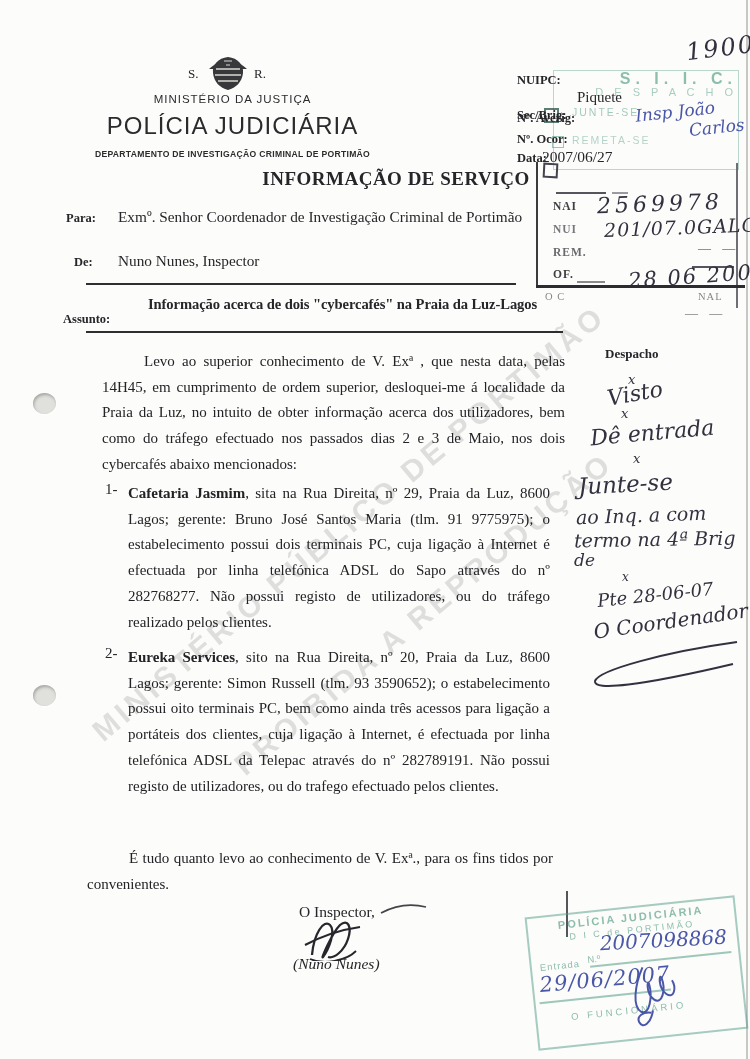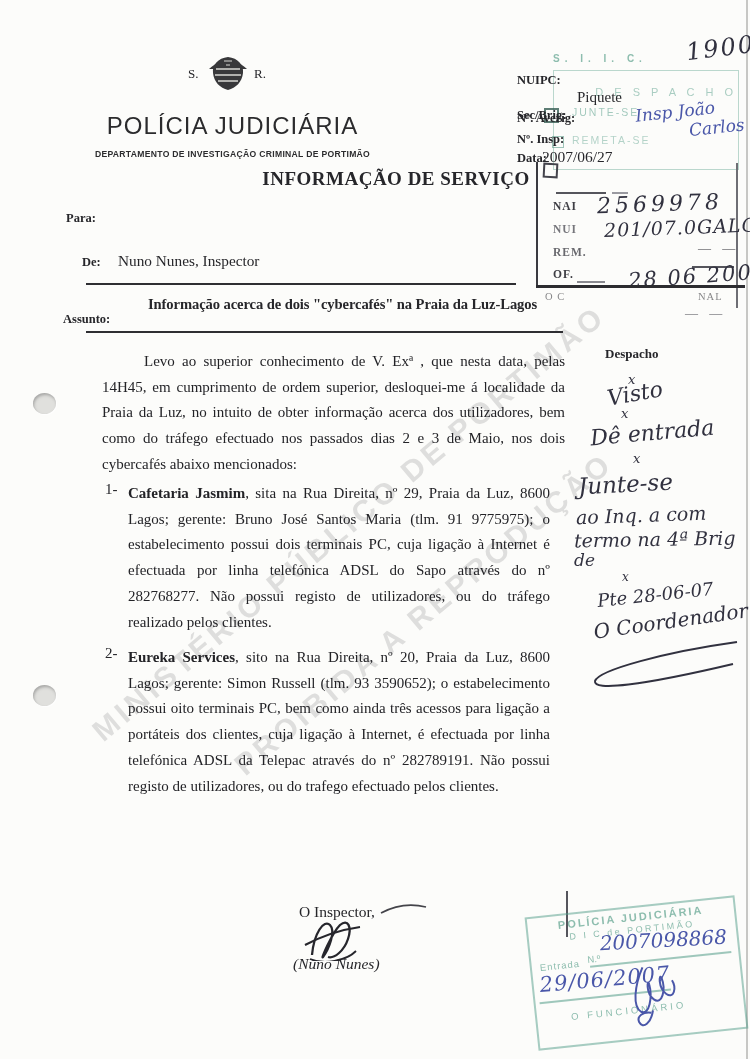--- a/index.html
+++ b/index.html
@@ -48,41 +48,42 @@
     <svg width="46" height="36" viewBox="0 0 46 36">
       <path d="M23,2 C13,3 7,10 8,18 C9,27 15,33 23,35 C31,33 37,27 38,18 C39,10 33,3 23,2 Z" fill="#38383a"></path>
       <path d="M4,14 C8,10 12,8 15,8 L13,14 Z" fill="#38383a"></path>
       <path d="M42,14 C38,10 34,8 31,8 L33,14 Z" fill="#38383a"></path>
       <path d="M11,14 h24 M10,20 h26 M13,26 h20" stroke="#d8d8d4" stroke-width="1.4" fill="none"></path>
       <path d="M19,6 h8 M21,10 h4" stroke="#d8d8d4" stroke-width="1.2" fill="none"></path>
     </svg>
   </div>
   <div class="abs z1" style="left:254px;top:66px;font-size:13px;">R.</div>
 
+  <div class="abs sans z1" style="left:90px;top:93px;width:285px;text-align:center;font-size:11.5px;letter-spacing:1px;color:#2c2c2e;">MINISTÉRIO DA JUSTIÇA</div>
   <div class="abs sans z1" style="left:60px;top:112px;width:345px;text-align:center;font-size:24px;letter-spacing:1px;color:#2b2b2d;">POLÍCIA JUDICIÁRIA</div>
   <div class="abs sans z1" style="left:60px;top:149px;width:345px;text-align:center;font-size:8.6px;font-weight:bold;letter-spacing:0.3px;color:#2c2c2e;">DEPARTAMENTO DE INVESTIGAÇÃO CRIMINAL DE PORTIMÃO</div>
   <div class="abs z1" style="left:256px;top:168px;width:280px;text-align:center;font-size:19px;font-weight:bold;letter-spacing:0.5px;color:#26262a;">INFORMAÇÃO DE SERVIÇO</div>
 
   <div class="abs" style="left:553px;top:70px;width:184px;height:98px;border:1px solid rgba(95,165,142,.42);"></div>
-  <div class="abs teal" style="left:553px;top:53px;width:184px;text-align:left;font-size:10px;letter-spacing:5px;font-weight:bold;">S. I. I. C.</div>
+  <div class="abs teal" style="left:553px;top:70px;width:184px;text-align:right;font-size:16px;letter-spacing:5px;font-weight:bold;">S. I. I. C.</div>
   <div class="abs teal" style="left:553px;top:86px;width:184px;text-align:right;font-size:11px;letter-spacing:4px;opacity:.75;">D E S P A C H O</div>
   <div class="cb" style="left:544px;top:108px;width:11px;height:11px;border:2px solid rgba(52,92,82,.8);"></div>
   <div class="abs teal" style="left:572px;top:106px;font-size:10.5px;letter-spacing:2px;opacity:.8;">JUNTE-SE</div>
   <div class="cb" style="left:552px;top:136px;width:10px;height:10px;border:1.5px solid rgba(80,150,130,.55);"></div>
   <div class="abs teal" style="left:572px;top:134px;font-size:10.5px;letter-spacing:2px;opacity:.65;">REMETA-SE</div>
   <div class="hw hw-blue z1" style="left:636px;top:100px;font-size:17px;transform:rotate(-6deg);">
     <span>Insp João</span><br>
     <span style="padding-left:52px;">Carlos</span>
   </div>
 
   <div class="abs lbl z1" style="left:517px;top:73px;">NUIPC:</div>
   <div class="abs lbl z1" style="left:517px;top:92px;margin-top:16px;">Sec/Brig:</div>
   <div class="abs val z1" style="left:577px;top:89px;">Piquete</div>
   <div class="abs lbl z1" style="left:517px;top:111px;">Nº. Averig:</div>
-  <div class="abs lbl z1" style="left:517px;top:132px;">Nº. Insp:</div>
+  <div class="abs lbl z1" style="left:517px;top:132px;">Nº. Ocor:</div>
   <div class="abs lbl z1" style="left:517px;top:151px;">Data:</div>
   <div class="abs val z1" style="left:542px;top:148px;font-size:15.5px;">2007/06/27</div>
   <div class="cb" style="left:543px;top:163px;width:11px;height:11px;border:2px solid #44444c;transform:rotate(3deg);"></div>
 
   <div class="vline" style="left:536px;top:162px;height:124px;background:#3a3a40;"></div>
   <div class="vline" style="left:736px;top:163px;height:145px;background:#6e6e74;width:1.5px;"></div>
   <div class="hline" style="left:556px;top:192px;width:50px;background:#55555c;"></div>
   <div class="hline" style="left:612px;top:192px;width:16px;background:#9a9aa0;height:1.5px;"></div>
   <div class="abs lbl" style="left:553px;top:200px;font-size:11.5px;color:#3e3e44;letter-spacing:1px;">NAI</div>
   <div class="hw" style="left:597px;top:191px;font-size:22px;letter-spacing:4px;transform:rotate(-2deg);">2569978</div>
@@ -93,35 +94,37 @@
   <div class="abs lbl" style="left:553px;top:268px;font-size:11.5px;color:#3e3e44;letter-spacing:1px;">OF.</div>
   <div class="hline" style="left:577px;top:281px;width:28px;height:1.5px;background:#8a8a90;"></div>
   <div class="hline" style="left:692px;top:266px;width:42px;height:1.5px;background:#55555c;"></div>
   <div class="hw" style="left:628px;top:264px;font-size:21px;letter-spacing:2px;transform:rotate(-4deg);">28 06 2007</div>
   <div class="hline" style="left:536px;top:285px;width:209px;height:2.5px;background:#2c2c30;"></div>
   <div class="abs frag" style="left:545px;top:291px;">O C</div>
   <div class="abs frag" style="left:698px;top:291px;">NAL</div>
   <div class="abs" style="left:685px;top:305px;font-size:13px;color:#6e6e74;letter-spacing:4px;">— —</div>
 
   <div class="abs lbl z1" style="left:66px;top:211px;">Para:</div>
-  <div class="abs lbl z1" style="left:82px;top:255px;">De:</div>
+  <div class="abs val z1" style="left:118px;top:208px;font-size:15.3px;">Exmº. Senhor Coordenador de Investigação Criminal de Portimão</div>
+  <div class="abs lbl z1" style="left:74px;top:255px;">De:</div>
   <div class="abs val z1" style="left:118px;top:252px;font-size:15.3px;">Nuno Nunes, Inspector</div>
   <div class="hline" style="left:86px;top:283px;width:430px;"></div>
   <div class="abs lbl z1" style="left:63px;top:312px;font-family:Liberation Serif, serif;">Assunto:</div>
   <div class="abs z1" style="left:148px;top:296px;font-size:14.6px;font-weight:bold;white-space:nowrap;letter-spacing:-0.1px;">Informação acerca de dois "cybercafés" na Praia da Luz-Lagos</div>
   <div class="hline" style="left:86px;top:331px;width:477px;"></div>
 
   <div class="para z1" style="left:102px;top:349px;width:463px;text-indent:42px;">Levo ao superior conhecimento de V. Exª , que nesta data, pelas 14H45, em cumprimento de ordem superior, desloquei-me á localidade da Praia da Luz, no intuito de obter informação acerca dos utilizadores, bem como do tráfego efectuado nos passados dias 2 e 3 de Maio, nos dois cybercafés abaixo mencionados:</div>
 
   <div class="abs z1" style="left:105px;top:481px;font-size:15px;">1-</div>
   <div class="para z1" style="left:128px;top:481px;width:422px;"><b>Cafetaria Jasmim</b><span>, sita na Rua Direita, nº 29, Praia da Luz, 8600 Lagos; gerente: Bruno José Santos Maria (tlm. 91 9775975); o estabelecimento possui dois terminais PC, cuja ligação à Internet é efectuada por linha telefónica ADSL do Sapo através do nº 282768277. Não possui registo de utilizadores, ou do tráfego realizado pelos clientes.</span></div>
 
   <div class="abs z1" style="left:105px;top:645px;font-size:15px;">2-</div>
   <div class="para z1" style="left:128px;top:645px;width:422px;"><b>Eureka Services</b><span>, sito na Rua Direita, nº 20, Praia da Luz, 8600 Lagos; gerente: Simon Russell (tlm. 93 3590652); o estabelecimento possui oito terminais PC, bem como ainda três acessos para ligação a portáteis dos clientes, cuja ligação à Internet, é efectuada por linha telefónica ADSL da Telepac através do nº 282789191. Não possui registo de utilizadores, ou do trafego efectuado pelos clientes.</span></div>
 
+  <div class="para z1" style="left:87px;top:846px;width:466px;text-indent:42px;">É tudo quanto levo ao conhecimento de V. Exª., para os fins tidos por convenientes.</div>
 
   <div class="abs z1" style="left:299px;top:903px;font-size:15.5px;">O Inspector,</div>
   <div class="abs z1" style="left:380px;top:901px;">
     <svg width="48" height="16" viewBox="0 0 48 16">
         <path d="M1,12 C14,5 30,2 46,6" stroke="#44444a" stroke-width="1.6" fill="none"></path>
       </svg>
   </div>
   <div class="abs z1" style="left:302px;top:915px;">
     <svg width="80" height="46" viewBox="0 0 80 46">
       <path d="M10,40 C12,18 22,4 28,10 C34,16 27,34 21,42 C18,46 30,18 38,10 C46,3 50,12 46,24 C42,36 32,44 26,42" stroke="#26262c" stroke-width="2.3" fill="none"></path>

